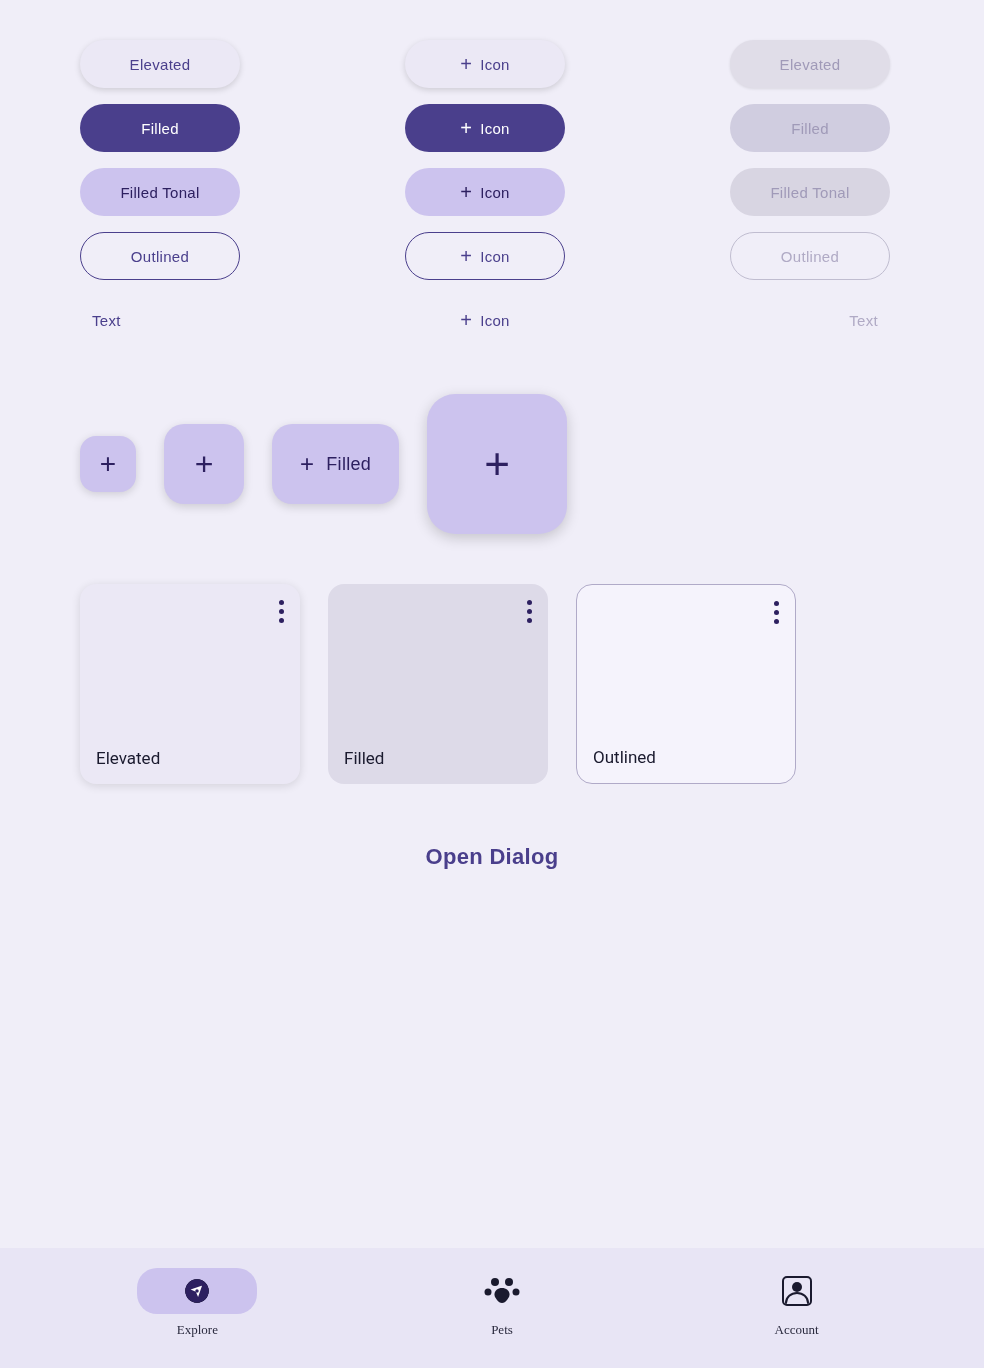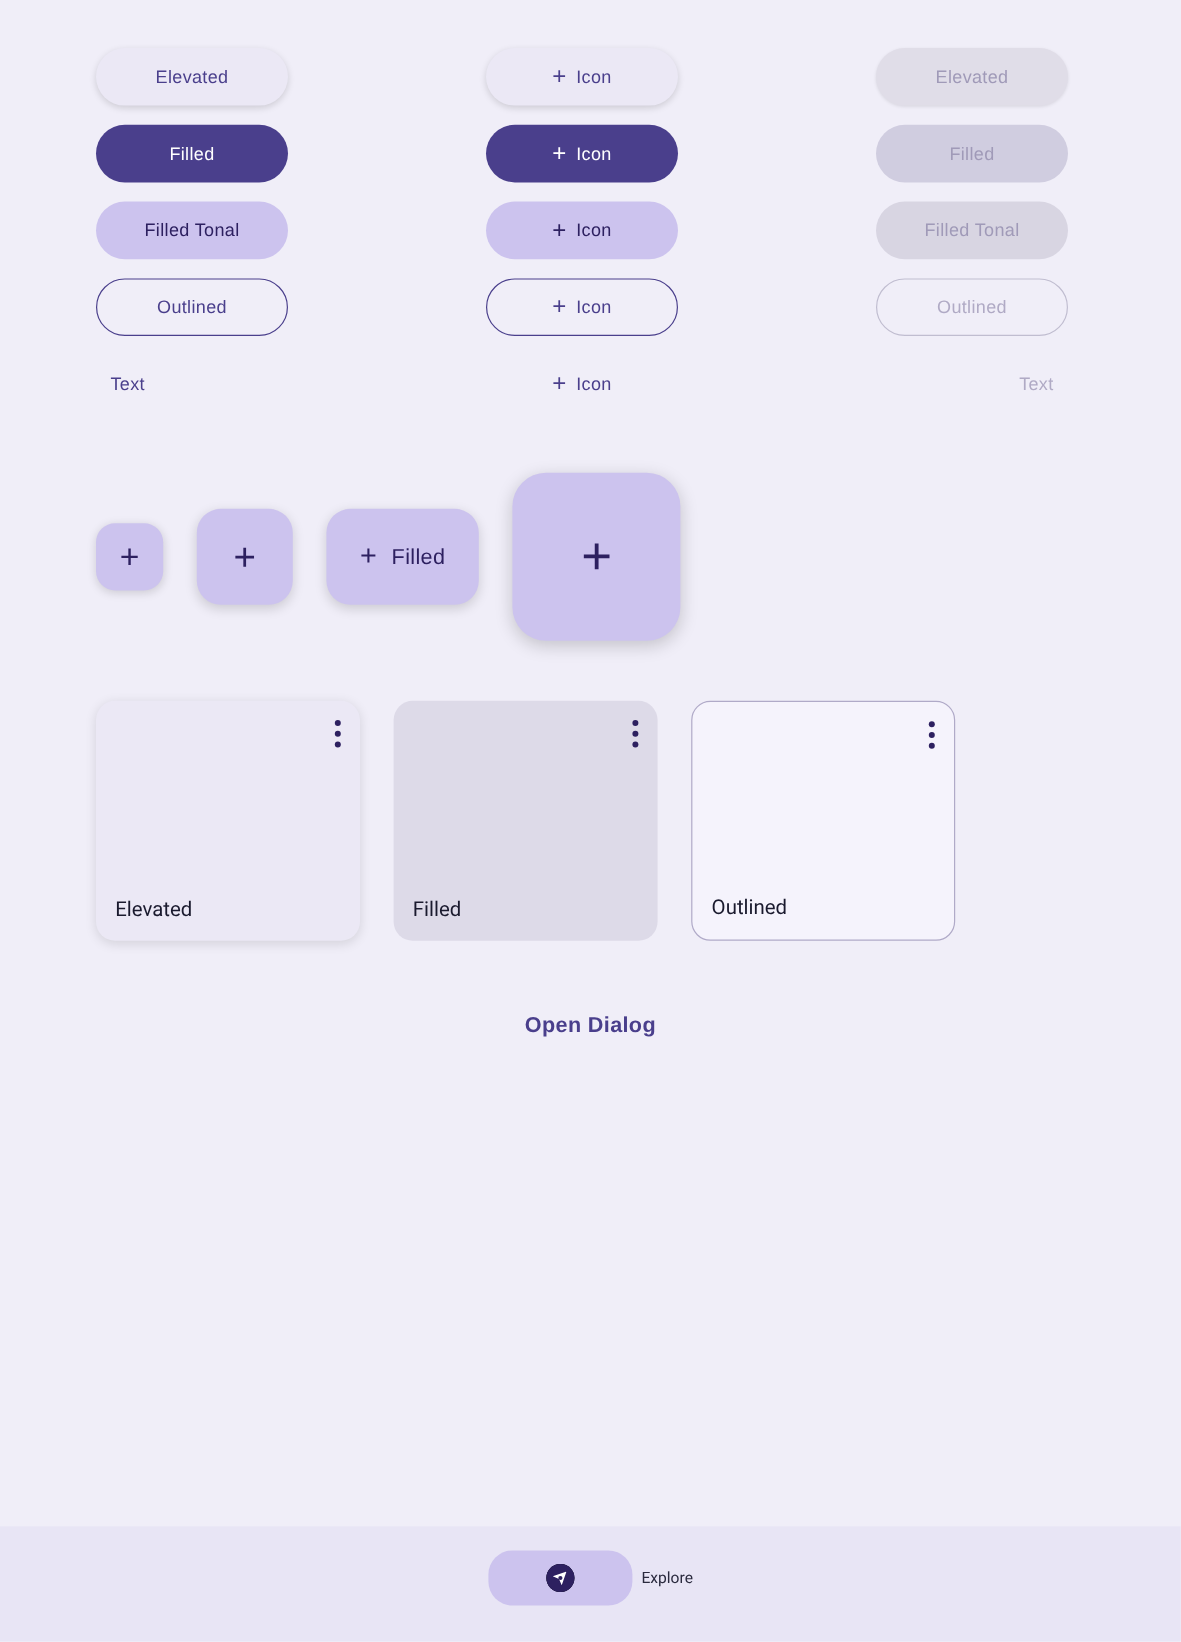--- a/index.html
+++ b/index.html
@@ -225,44 +225,45 @@
       display: flex;
       align-items: center;
       justify-content: center;
       padding: 30px 80px;
     }
 
     .btn-open-dialog {
       background: transparent;
       border: none;
       color: #4a3f8c;
-      font-size: 18px;
+      font-size: 22px;
       font-weight: 600;
       cursor: pointer;
       letter-spacing: 0.3px;
     }
 
     
     .bottom-nav {
       margin-top: auto;
       background: #e8e5f5;
       display: flex;
       align-items: center;
       justify-content: space-around;
       padding: 20px 40px 30px 40px;
       gap: 0;
     }
 
     .nav-item {
       display: flex;
-      flex-direction: row;
+      flex-direction: column;
       align-items: center;
       gap: 8px;
       cursor: pointer;
       min-width: 100px;
+      font-family: Liberation Serif, serif;
     }
 
     .nav-icon-wrap {
       display: flex;
       align-items: center;
       justify-content: center;
     }
 
     .nav-icon-pill {
       background: #ccc3ee;
@@ -438,15 +439,39 @@
           <path d="M12 2C6.48 2 2 6.48 2 12s4.48 10 10 10 10-4.48 10-10S17.52 2 12 2zm-1.17 14.17L7 13l8-5-3 8-3.17-1.83z" fill="#1a1a2e"></path>
           <circle cx="12" cy="12" r="10" fill="#2d2060"></circle>
           <path d="M16.24 7.76l-3.3 9.43-1.94-4.49-4.49-1.94 9.43-3.3z" fill="white"></path>
           <circle cx="12" cy="12" r="1.5" fill="#2d2060"></circle>
         </svg>
       </div>
     </div>
     <span class="nav-label">Explore</span>
   </div>
 
-
+  <div class="nav-item">
+    <div class="nav-icon-wrap">
+
+      <svg width="46" height="46" viewBox="0 0 46 46" fill="none" xmlns="http://www.w3.org/2000/svg">
+        <circle cx="16" cy="14" r="4" fill="#1a1a2e"></circle>
+        <circle cx="30" cy="14" r="4" fill="#1a1a2e"></circle>
+        <circle cx="9" cy="24" r="3.5" fill="#1a1a2e"></circle>
+        <circle cx="37" cy="24" r="3.5" fill="#1a1a2e"></circle>
+        <path d="M23 20c-5 0-9 4-7 9l2 3c1.5 2 3 3 5 3s3.5-1 5-3l2-3c2-5-2-9-7-9z" fill="#1a1a2e"></path>
+      </svg>
+    </div>
+    <span class="nav-label">Pets</span>
+  </div>
+
+  <div class="nav-item">
+    <div class="nav-icon-wrap">
+
+      <svg width="46" height="46" viewBox="0 0 46 46" fill="none" xmlns="http://www.w3.org/2000/svg">
+        <rect x="9" y="9" width="28" height="28" rx="4" stroke="#1a1a2e" stroke-width="2" fill="none"></rect>
+        <circle cx="23" cy="19" r="5" fill="#1a1a2e"></circle>
+        <path d="M12 35c0-6 5-10 11-10s11 4 11 10" stroke="#1a1a2e" stroke-width="2" fill="none" stroke-linecap="round"></path>
+      </svg>
+    </div>
+    <span class="nav-label">Account</span>
+  </div>
 
 </div>
 
 </body></html>

